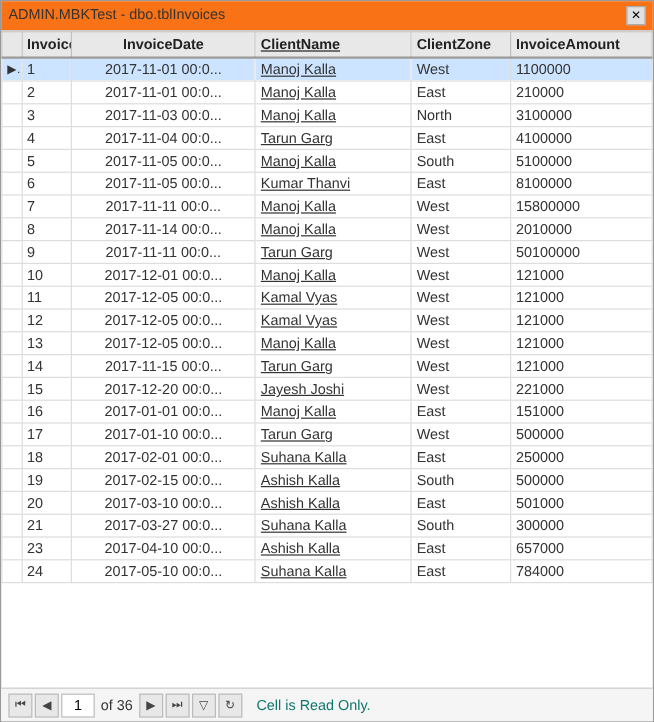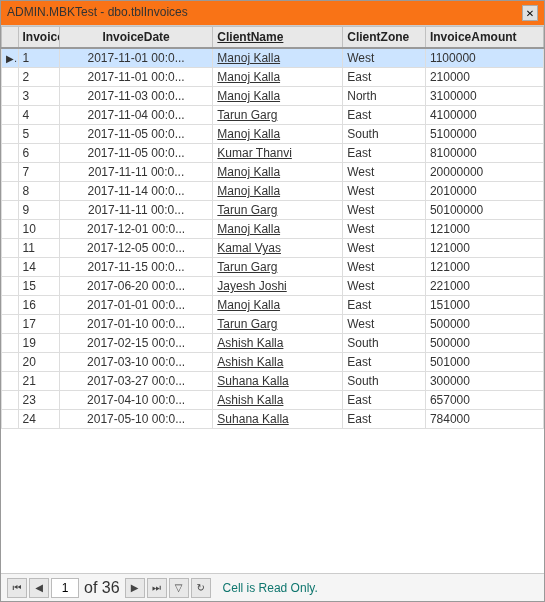--- a/index.html
+++ b/index.html
@@ -120,21 +120,21 @@
     }
     .nav-page-input {
       width: 28px;
       height: 20px;
       border: 1px solid #bbb;
       text-align: center;
       font-size: 12px;
       background: white;
     }
     .nav-of-text {
-      font-size: 16px;
+      font-size: 12px;
       color: #333;
       padding: 0 3px;
     }
     .nav-status {
       font-size: 12px;
       color: #0f766e;
       margin-left: 10px;
     }
     .scroll-area {
       flex: 1;
@@ -212,21 +212,21 @@
               <td class="col-client">Kumar Thanvi</td>
               <td class="col-zone">East</td>
               <td class="col-amount">8100000</td>
             </tr>
             <tr>
               <td class="col-indicator row-indicator"></td>
               <td class="col-id">7</td>
               <td class="col-date">2017-11-11 00:0...</td>
               <td class="col-client">Manoj Kalla</td>
               <td class="col-zone">West</td>
-              <td class="col-amount">20000000</td>
+              <td class="col-amount">15800000</td>
             </tr>
             <tr>
               <td class="col-indicator row-indicator"></td>
               <td class="col-id">8</td>
               <td class="col-date">2017-11-14 00:0...</td>
               <td class="col-client">Manoj Kalla</td>
               <td class="col-zone">West</td>
               <td class="col-amount">2010000</td>
             </tr>
             <tr>
@@ -248,49 +248,73 @@
             <tr>
               <td class="col-indicator row-indicator"></td>
               <td class="col-id">11</td>
               <td class="col-date">2017-12-05 00:0...</td>
               <td class="col-client">Kamal Vyas</td>
               <td class="col-zone">West</td>
               <td class="col-amount">121000</td>
             </tr>
             <tr>
               <td class="col-indicator row-indicator"></td>
+              <td class="col-id">12</td>
+              <td class="col-date">2017-12-05 00:0...</td>
+              <td class="col-client">Kamal Vyas</td>
+              <td class="col-zone">West</td>
+              <td class="col-amount">121000</td>
+            </tr>
+            <tr>
+              <td class="col-indicator row-indicator"></td>
+              <td class="col-id">13</td>
+              <td class="col-date">2017-12-05 00:0...</td>
+              <td class="col-client">Manoj Kalla</td>
+              <td class="col-zone">West</td>
+              <td class="col-amount">121000</td>
+            </tr>
+            <tr>
+              <td class="col-indicator row-indicator"></td>
               <td class="col-id">14</td>
               <td class="col-date">2017-11-15 00:0...</td>
               <td class="col-client">Tarun Garg</td>
               <td class="col-zone">West</td>
               <td class="col-amount">121000</td>
             </tr>
             <tr>
               <td class="col-indicator row-indicator"></td>
               <td class="col-id">15</td>
-              <td class="col-date">2017-06-20 00:0...</td>
+              <td class="col-date">2017-12-20 00:0...</td>
               <td class="col-client">Jayesh Joshi</td>
               <td class="col-zone">West</td>
               <td class="col-amount">221000</td>
             </tr>
             <tr>
               <td class="col-indicator row-indicator"></td>
               <td class="col-id">16</td>
               <td class="col-date">2017-01-01 00:0...</td>
               <td class="col-client">Manoj Kalla</td>
               <td class="col-zone">East</td>
               <td class="col-amount">151000</td>
             </tr>
             <tr>
               <td class="col-indicator row-indicator"></td>
               <td class="col-id">17</td>
               <td class="col-date">2017-01-10 00:0...</td>
               <td class="col-client">Tarun Garg</td>
               <td class="col-zone">West</td>
               <td class="col-amount">500000</td>
+            </tr>
+            <tr>
+              <td class="col-indicator row-indicator"></td>
+              <td class="col-id">18</td>
+              <td class="col-date">2017-02-01 00:0...</td>
+              <td class="col-client">Suhana Kalla</td>
+              <td class="col-zone">East</td>
+              <td class="col-amount">250000</td>
             </tr>
             <tr>
               <td class="col-indicator row-indicator"></td>
               <td class="col-id">19</td>
               <td class="col-date">2017-02-15 00:0...</td>
               <td class="col-client">Ashish Kalla</td>
               <td class="col-zone">South</td>
               <td class="col-amount">500000</td>
             </tr>
             <tr>

